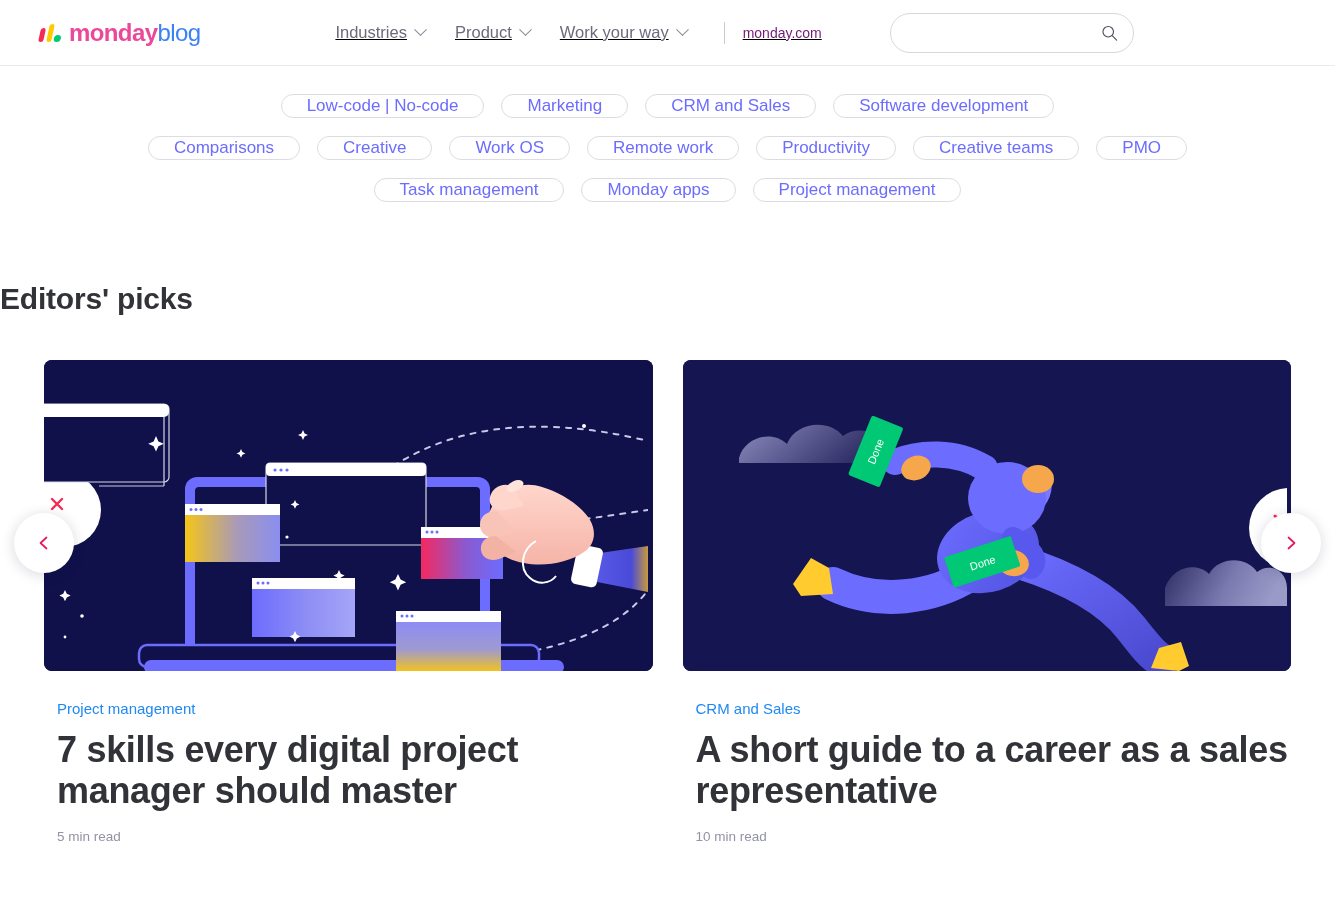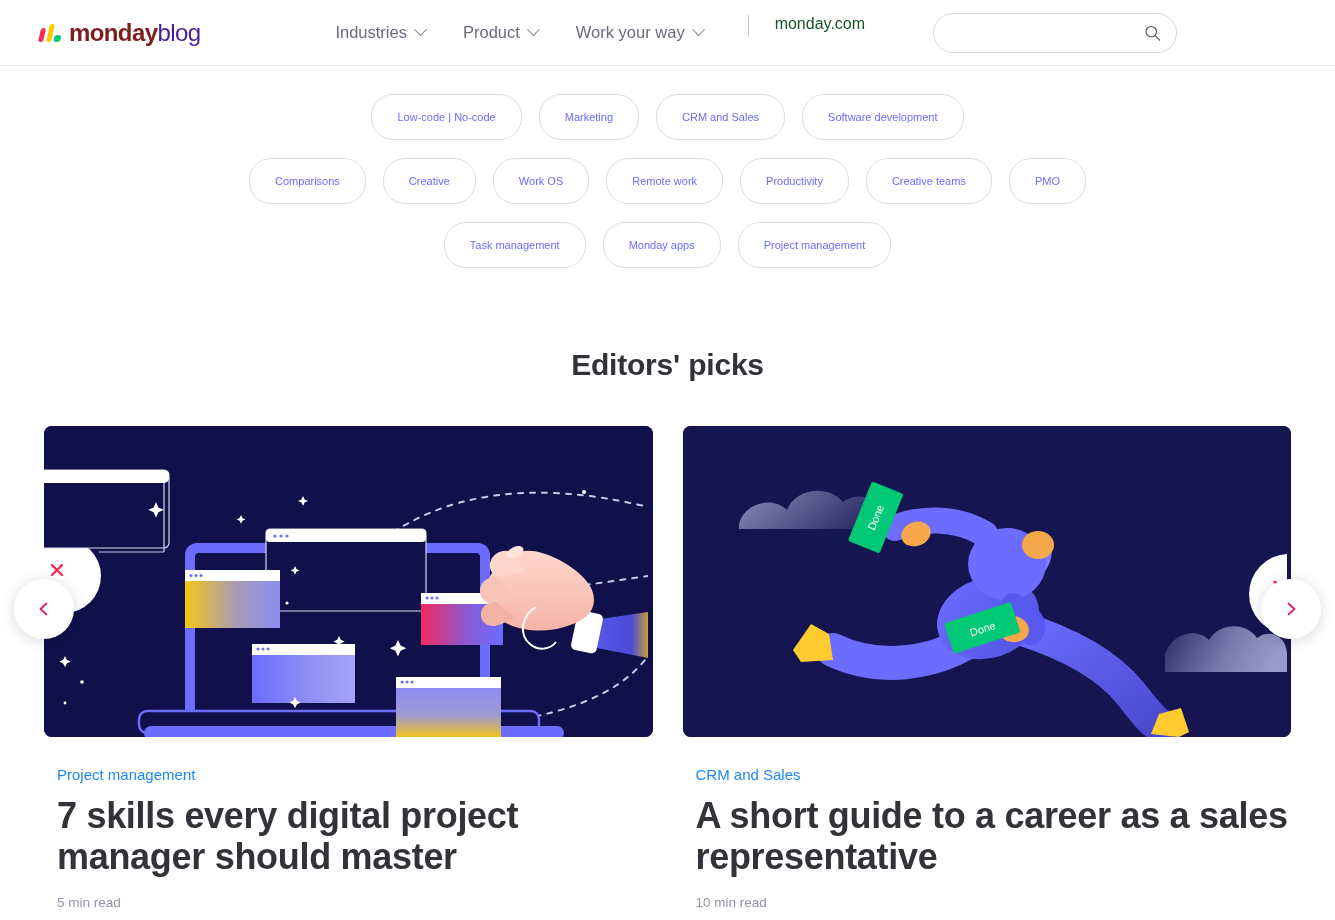--- a/index.html
+++ b/index.html
@@ -36,28 +36,29 @@
     align-items: flex-end;
     gap: 2.5px;
     height: 18px;
     transform: skewX(-12deg);
   }
   .logo-marks span { display: block; width: 5px; border-radius: 3px; }
   .mark-red   { height: 14px; background: #f62b54; }
   .mark-yellow{ height: 18px; background: #ffcb00; }
   .mark-green { height: 8px;  background: #00ca72; border-radius: 50% !important; width: 7px !important; height: 7px !important; }
   .logo-text { font-size: 24px; letter-spacing: -0.6px; line-height: 1; }
-  .logo-monday { font-weight: 700; color: #7f1d1d; }
-  .logo-blog   { font-weight: 400; color: #4c1d95; }
+  .logo-monday { font-weight: 700; color: #ec4899; }
+  .logo-blog   { font-weight: 400; color: #3b82f6; }
 
   .nav {
     display: flex;
-    align-items: flex-start;
-    gap: 8px;
+    align-items: center;
+    gap: 0px;
     margin-left: 112px;
+    text-decoration: underline;
   }
   .nav-item {
     display: inline-flex;
     align-items: center;
     gap: 9px;
     padding: 8px 15px;
     font-size: 16.5px;
     color: #6b6b7b;
     cursor: pointer;
     white-space: nowrap;
@@ -67,22 +68,22 @@
     border-right: 1.6px solid #8a8a9b;
     border-bottom: 1.6px solid #8a8a9b;
     transform: rotate(45deg) translate(-2px,-2px);
   }
   .nav-sep {
     width: 1px; height: 22px;
     background: #c9c9d4;
     margin: 0 18px 0 22px;
   }
   .nav-link {
-    font-size: 16px;
-    color: #14532d;
+    font-size: 14px;
+    color: #701a75;
     cursor: pointer;
     text-decoration: none;
     white-space: nowrap;
   }
 
   .search-wrap {
     position: relative;
     margin-left: 68px;
     width: 244px;
     height: 40px;
@@ -129,39 +130,38 @@
   .tag-row {
     display: flex;
     justify-content: center;
     gap: 17px;
     margin-bottom: 18px;
   }
   .tag {
     display: inline-flex;
     align-items: center;
     justify-content: center;
-    height: 46px;
+    height: 24px;
     padding: 1px 25px;
     border: 1px solid #dcdce4;
     border-radius: 22px;
     color: #6c6cff;
     background: #fff;
-    font-size: 11px;
+    font-size: 17px;
     white-space: nowrap;
     cursor: pointer;
     text-decoration: none;
   }
 
   
   .section {
     position: relative;
     padding-top: 56px;
   }
   .section-title {
-    text-align: center;
     font-size: 30px;
     font-weight: 700;
     color: #323338;
     letter-spacing: -0.2px;
     margin: 0 0 44px 0;
   }
 
   .carousel {
     position: relative;
     padding: 0 44px;

